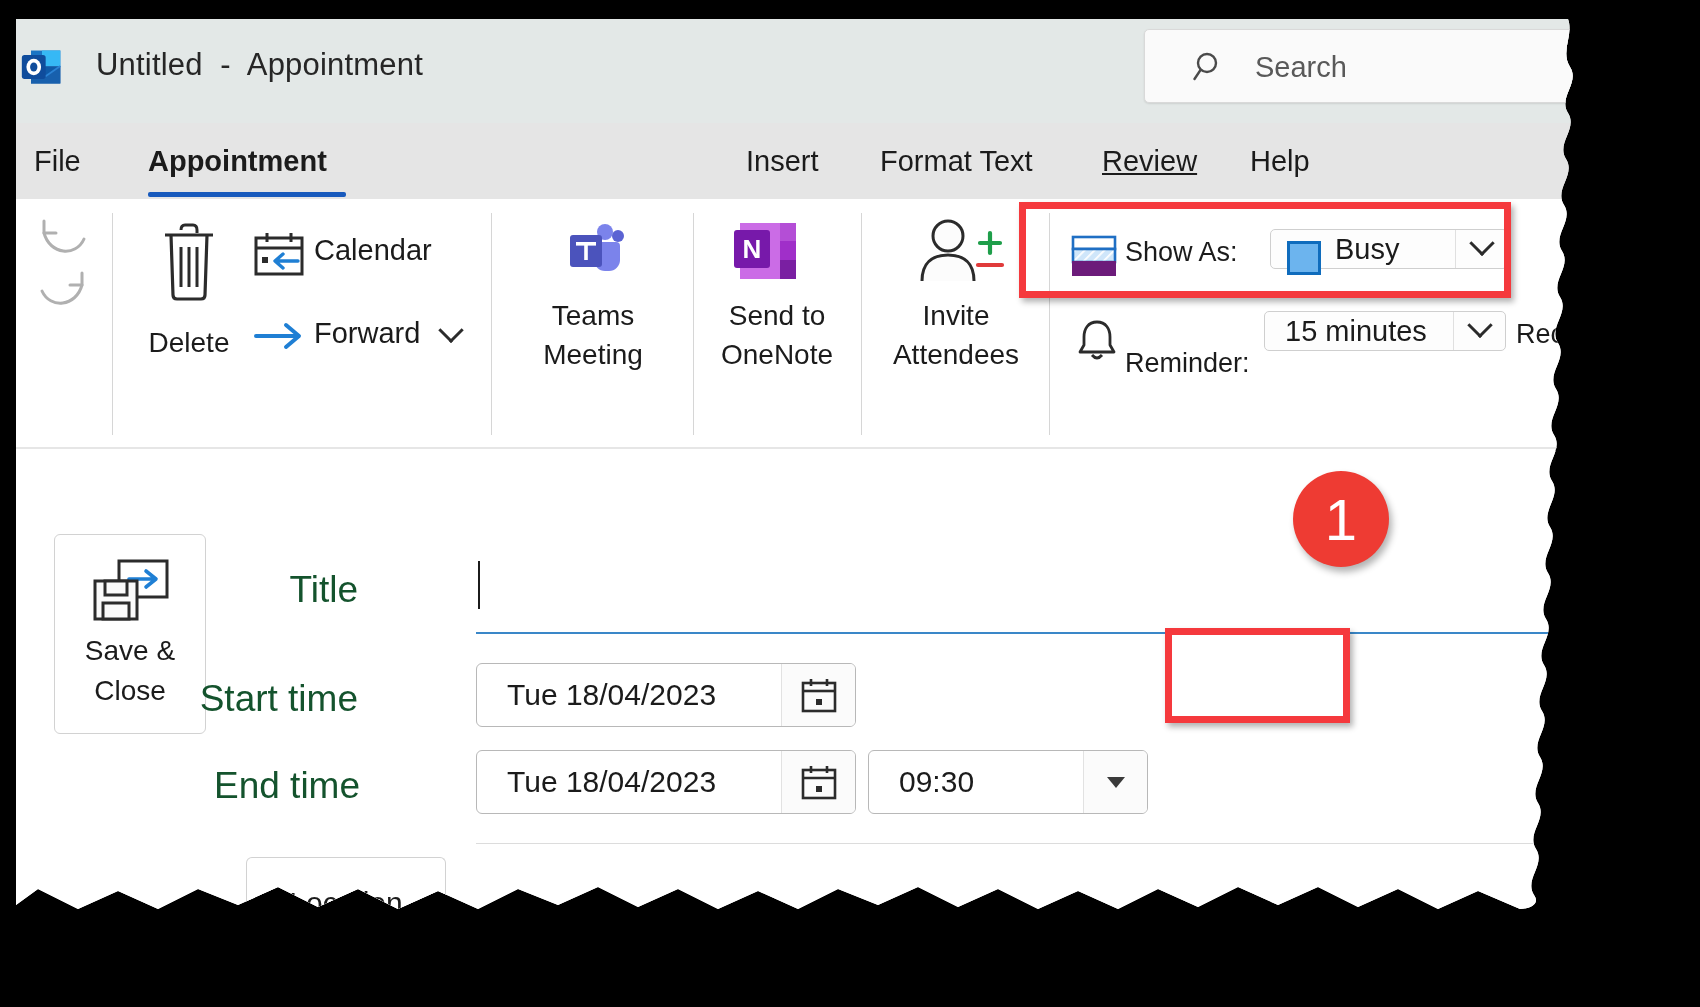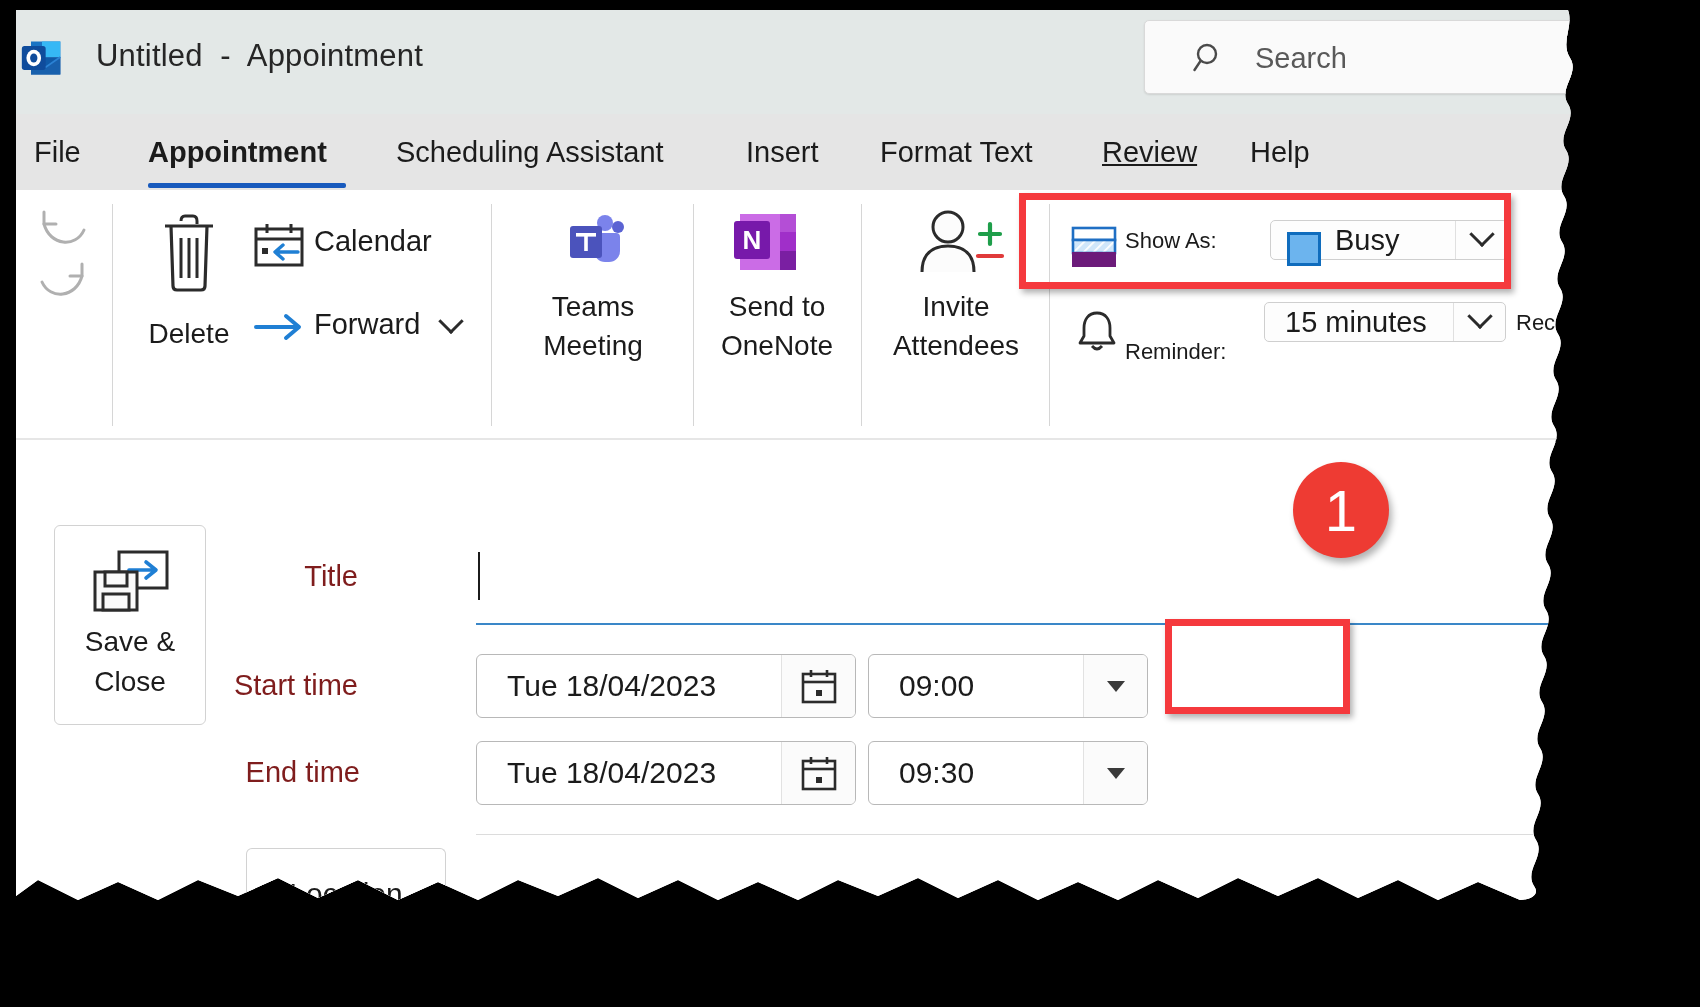--- a/index.html
+++ b/index.html
@@ -11,21 +11,21 @@
   }
 
   #screen {
     position: absolute; inset: 0;
     background: #000;
   }
 
   
   #page {
     position: absolute;
-    left: 8px; top: 2px;
+    left: 8px; top: 11px;
     width: 1566px; height: 900px;
     background: #ffffff;
     overflow: hidden;
   }
 
   
   .titlebar {
     position: absolute; left: 0; top: 0;
     width: 100%; height: 112px;
     background: #e3e8e7;
@@ -99,21 +99,21 @@
     position: absolute; font-size: 28px; color: #1b1b1b;
     text-align: center; white-space: nowrap; line-height: 1.38;
   }
   .small-btn-label {
     position: absolute; font-size: 29px; color: #1b1b1b;
     white-space: nowrap;
   }
 
   
   .opt-label {
-    position: absolute; font-size: 22px; color: #1b1b1b;
+    position: absolute; font-size: 27px; color: #1b1b1b;
     white-space: nowrap;
   }
   .combo {
     position: absolute; height: 40px;
     background: #fdfdfd;
     border: 1px solid #cfcfcf;
     border-radius: 5px;
   }
   .combo .val {
     position: absolute; left: 20px; top: 0; height: 100%;
@@ -153,21 +153,21 @@
     width: 152px; height: 200px;
     border: 1px solid #d2d2d2; border-radius: 6px;
     background: #fff;
   }
   .saveclose .lbl {
     position: absolute; left: 0; right: 0; top: 96px;
     text-align: center; font-size: 28px; color: #1b1b1b; line-height: 1.42;
   }
 
   .field-label {
-    position: absolute; font-size: 29px; color: #7f1d1d;
+    position: absolute; font-size: 37px; color: #14532d;
     text-align: right; white-space: nowrap;
   }
 
   .datebox, .timebox {
     position: absolute; height: 64px;
     border: 1px solid #b8b8b8; border-radius: 6px;
     background: #fff;
   }
   .datebox .txt, .timebox .txt {
     position: absolute; left: 30px; top: 0; height: 100%;
@@ -279,21 +279,20 @@
           <circle cx="14" cy="13" r="9" fill="none" stroke="#4a4a4a" stroke-width="2.4"></circle>
           <line x1="7.5" y1="20" x2="1.5" y2="29" stroke="#4a4a4a" stroke-width="2.4" stroke-linecap="round"></line>
         </svg>
         <div class="search-ph">Search</div>
       </div>
     </div>
 
     <div class="tabstrip">
       <div class="tab" style="left:22px;width:78px;">File</div>
       <div class="tab active" style="left:136px;width:206px;">Appointment</div>
-      <div class="tab" style="left:384px;width:308px;">Scheduling Assistant</div>
       <div class="tab" style="left:734px;width:92px;">Insert</div>
       <div class="tab" style="left:868px;width:176px;">Format Text</div>
       <div class="tab" style="left:1090px;width:110px;text-decoration:underline;">Review</div>
       <div class="tab" style="left:1238px;width:72px;">Help</div>
     </div>
 
     <div class="ribbon">
 
       <div class="grp-sep" style="left:104px"></div>
       <div class="grp-sep" style="left:483px"></div>
@@ -448,26 +447,20 @@
           <svg viewBox="0 0 38 38" width="38" height="38">
             <rect x="3" y="7" width="32" height="28" fill="none" stroke="#2b2b2b" stroke-width="2.6"></rect>
             <line x1="3" y1="15" x2="35" y2="15" stroke="#2b2b2b" stroke-width="2.6"></line>
             <line x1="11" y1="3" x2="11" y2="10" stroke="#2b2b2b" stroke-width="2.6"></line>
             <line x1="27" y1="3" x2="27" y2="10" stroke="#2b2b2b" stroke-width="2.6"></line>
             <rect x="16" y="23" width="6" height="6" fill="#2b2b2b"></rect>
           </svg>
         </div>
       </div>
 
-      <div class="timebox" style="left:860px; top:212px; width:280px;">
-        <div class="txt">09:00</div>
-        <div class="arrow-cell">
-            <div class="chev"></div>
-          </div>
-      </div>
 
       <div class="field-label" style="left:152px; top:314px; width:200px;">End time</div>
 
       <div class="datebox" style="left:468px; top:299px; width:380px;">
         <div class="txt">Tue 18/04/2023</div>
         <div class="cal-cell">
           <svg viewBox="0 0 38 38" width="38" height="38">
             <rect x="3" y="7" width="32" height="28" fill="none" stroke="#2b2b2b" stroke-width="2.6"></rect>
             <line x1="3" y1="15" x2="35" y2="15" stroke="#2b2b2b" stroke-width="2.6"></line>
             <line x1="11" y1="3" x2="11" y2="10" stroke="#2b2b2b" stroke-width="2.6"></line>

